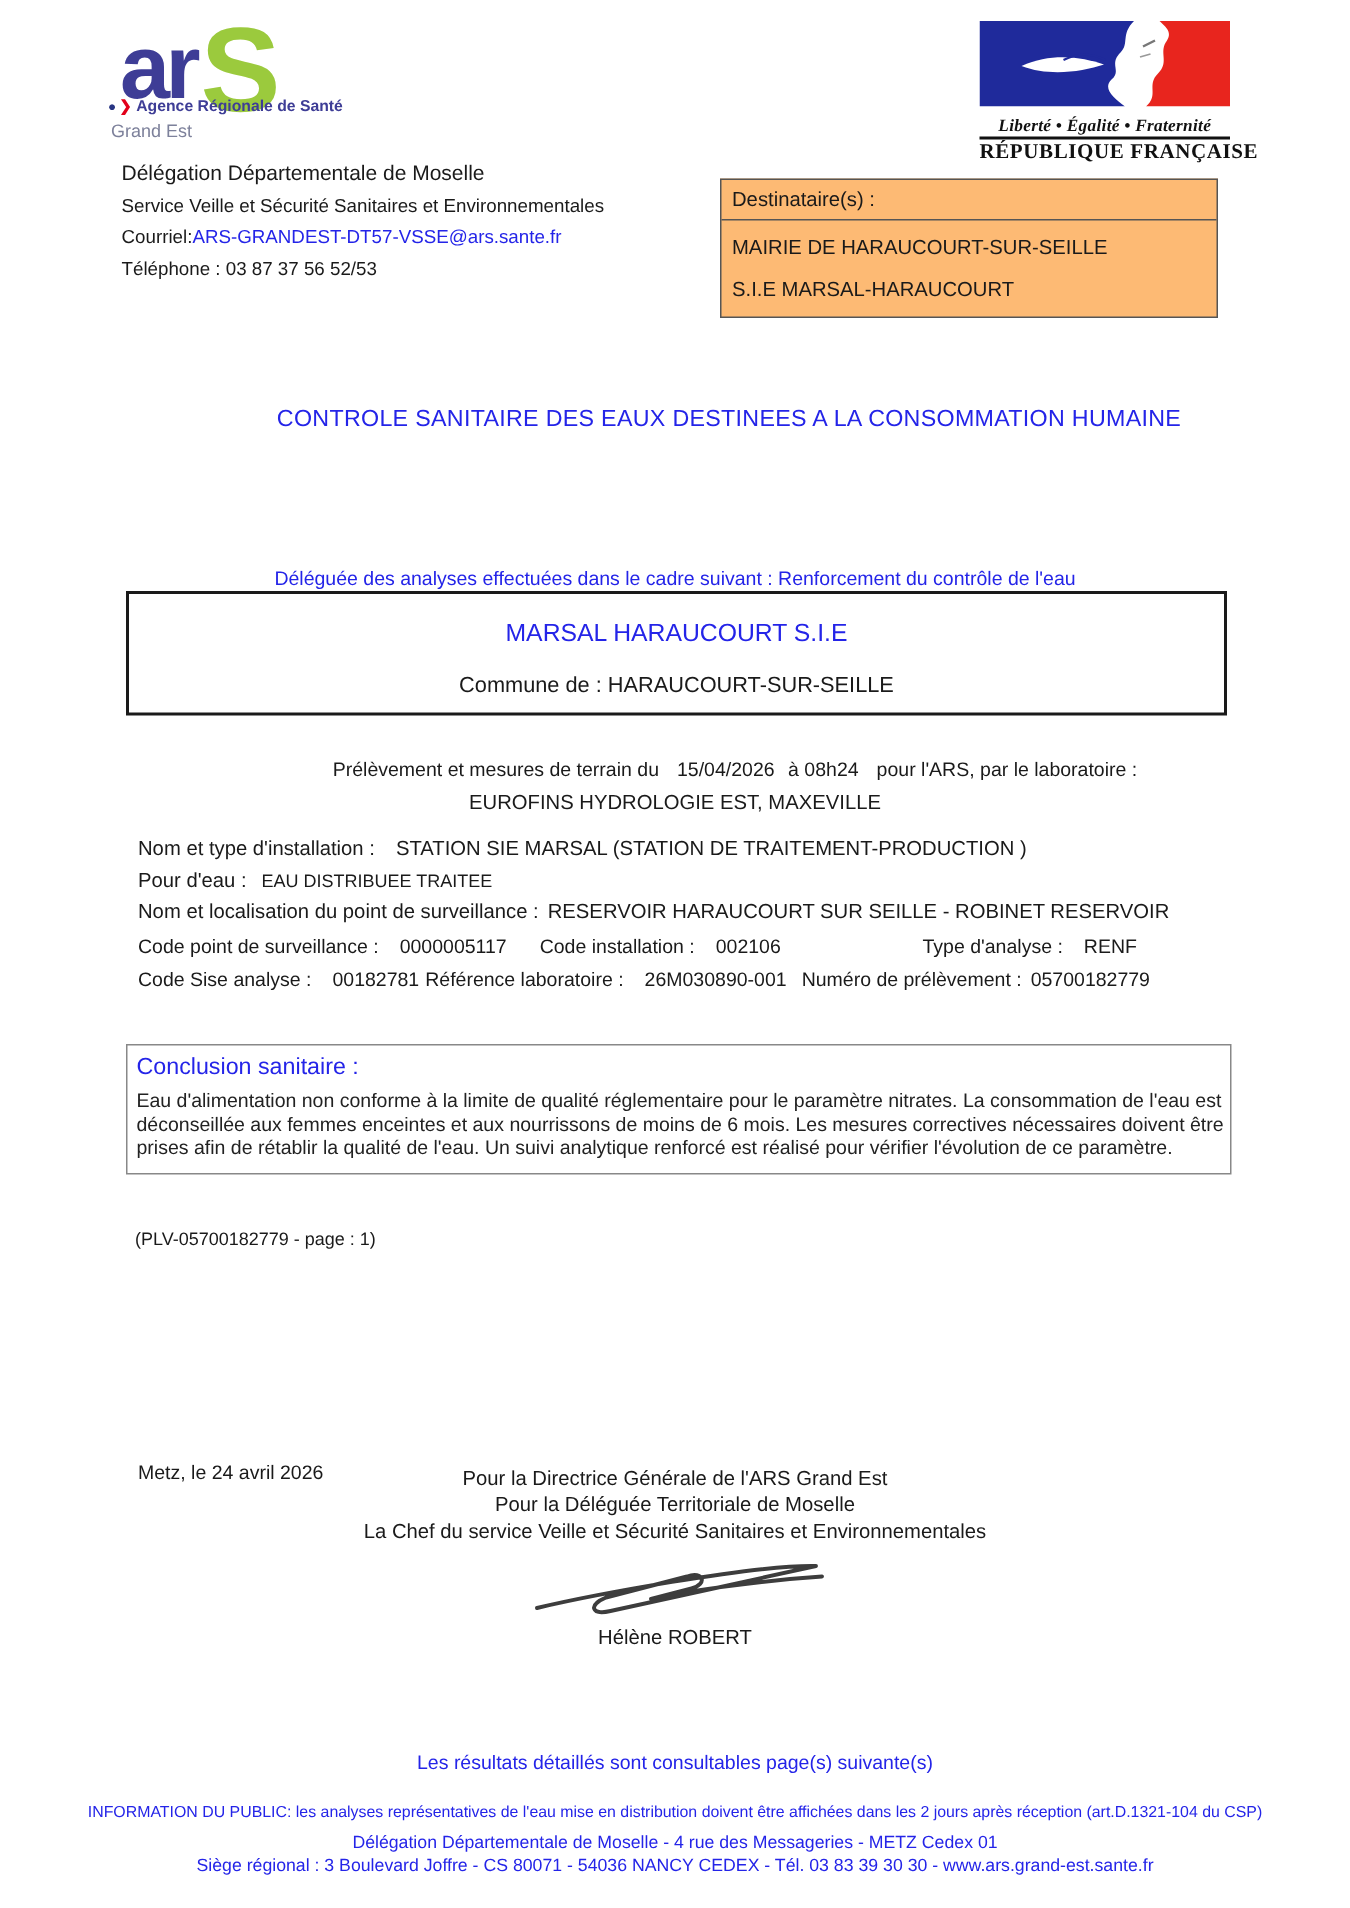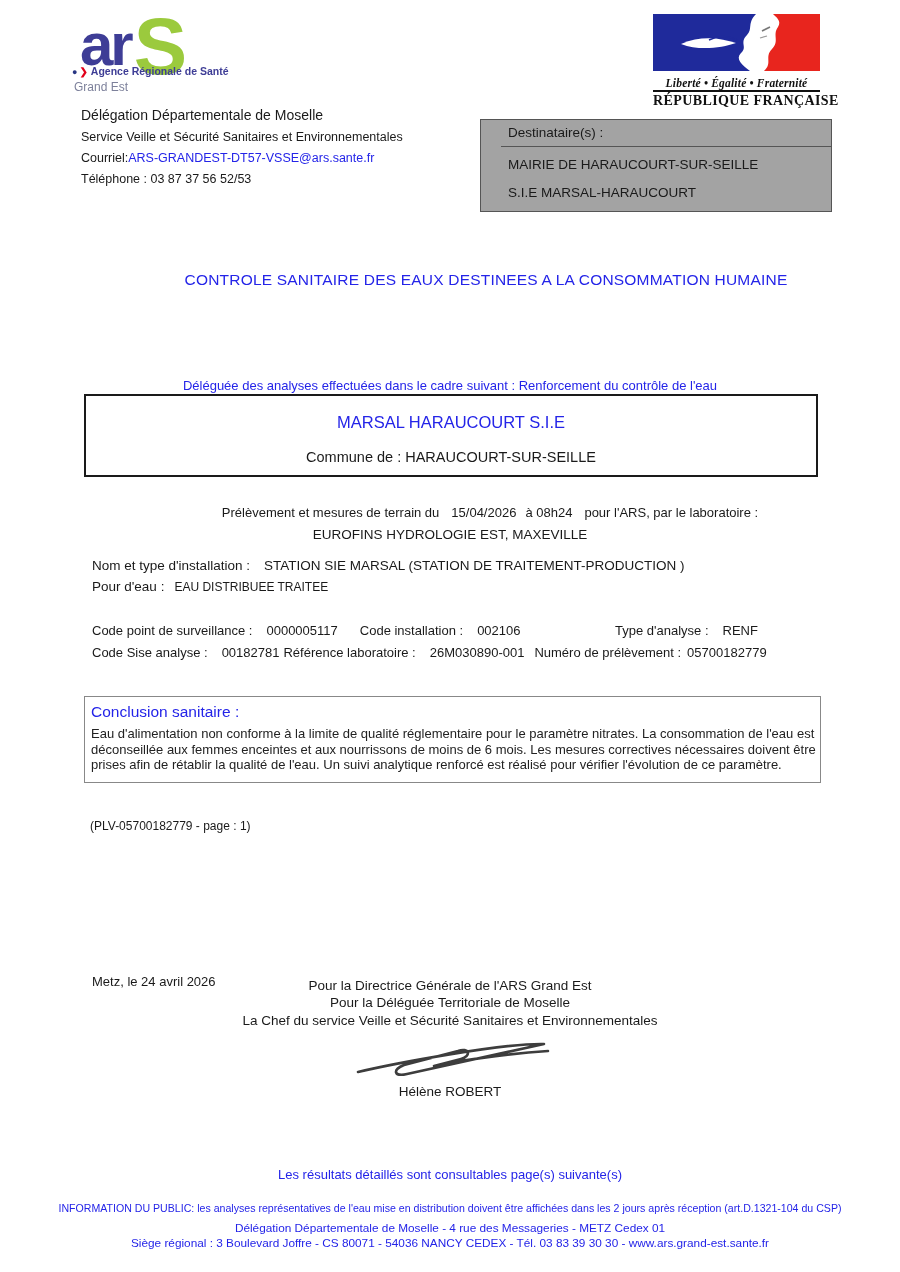--- a/index.html
+++ b/index.html
@@ -27,21 +27,21 @@
   .rf-motto{font-family:"Liberation Serif",serif;font-style:italic;font-weight:bold;font-size:11.5px;color:#111;margin-top:2px;letter-spacing:0.2px;white-space:nowrap;}
   .rf-rule{border:none;border-top:2.5px solid #111;margin:1px 0 1px 0;}
   .rf-name{font-family:"Liberation Serif",serif;font-weight:bold;font-size:14px;color:#111;letter-spacing:0.4px;white-space:nowrap;}
 
   
   .sender{position:absolute;left:81px;top:108px;line-height:1;}
   .sender .l1{font-size:14px;margin-bottom:9px;}
   .sender .l{font-size:12.5px;margin-bottom:8.5px;}
 
   
-  .recipients{position:absolute;left:480px;top:119px;width:330px;border:1px solid #555;background:#a3a3a3;padding-left:20px;}
+  .recipients{position:absolute;left:480px;top:119px;width:330px;border:1px solid #555;background:#fdba74;}
   .recipients .hd{font-size:13.5px;padding:5px 7px 6px 7px;border-bottom:1px solid #555;}
   .recipients .bd{padding:7px 7px 9px 7px;}
   .recipients .it{font-size:13.5px;margin:3px 0 13px 0;}
   .recipients .it:last-child{margin-bottom:2px;}
 
   .doc-title{top:271px;font-size:15.5px;letter-spacing:0.2px;padding-left:36px;}
   .context-line{top:378px;font-size:13px;}
 
   .network-box{position:absolute;left:84px;top:394px;width:730px;height:79px;border:2px solid #1a1a1a;text-align:center;}
   .network-name{margin-top:17px;font-size:16.5px;}
@@ -132,20 +132,23 @@
     <span>Prélèvement et mesures de terrain du</span><span class="gap"></span><span>15/04/2026</span><span class="gap" style="width:9px;"></span><span>à 08h24</span><span class="gap"></span><span>pour l'ARS, par le laboratoire :</span>
   </div>
   <div class="abs center sampling2">EUROFINS HYDROLOGIE EST, MAXEVILLE</div>
 
   <div class="dline lab13" style="top:558px;">
     <span>Nom et type d'installation :</span><span class="m14">STATION  SIE MARSAL (STATION DE TRAITEMENT-PRODUCTION )</span>
   </div>
   <div class="dline lab13" style="top:579px;">
     <span>Pour d'eau :</span><span class="m10 val-sm">EAU DISTRIBUEE TRAITEE</span>
   </div>
+  <div class="dline lab13" style="top:600px;">
+    <span>Nom et localisation du point de surveillance :</span><span class="m6">RESERVOIR HARAUCOURT SUR SEILLE - ROBINET RESERVOIR</span>
+  </div>
   <div class="dline" style="top:623px;width:716px;">
     <span>Code point de surveillance :</span><span class="m14">0000005117</span><span class="m22">Code installation :</span><span class="m14">002106</span>
     <span class="pair-right"><span>Type d'analyse :</span><span class="m14">RENF</span></span>
   </div>
   <div class="dline" style="top:645px;">
     <span>Code Sise analyse :</span><span class="m14">00182781</span><span class="m18">Référence laboratoire :</span><span class="m14">26M030890-001</span><span class="m10">Numéro de prélèvement :</span><span class="m6">05700182779</span>
   </div>
 
   <div class="conclusion">
     <div class="ttl blue">Conclusion sanitaire :</div>

